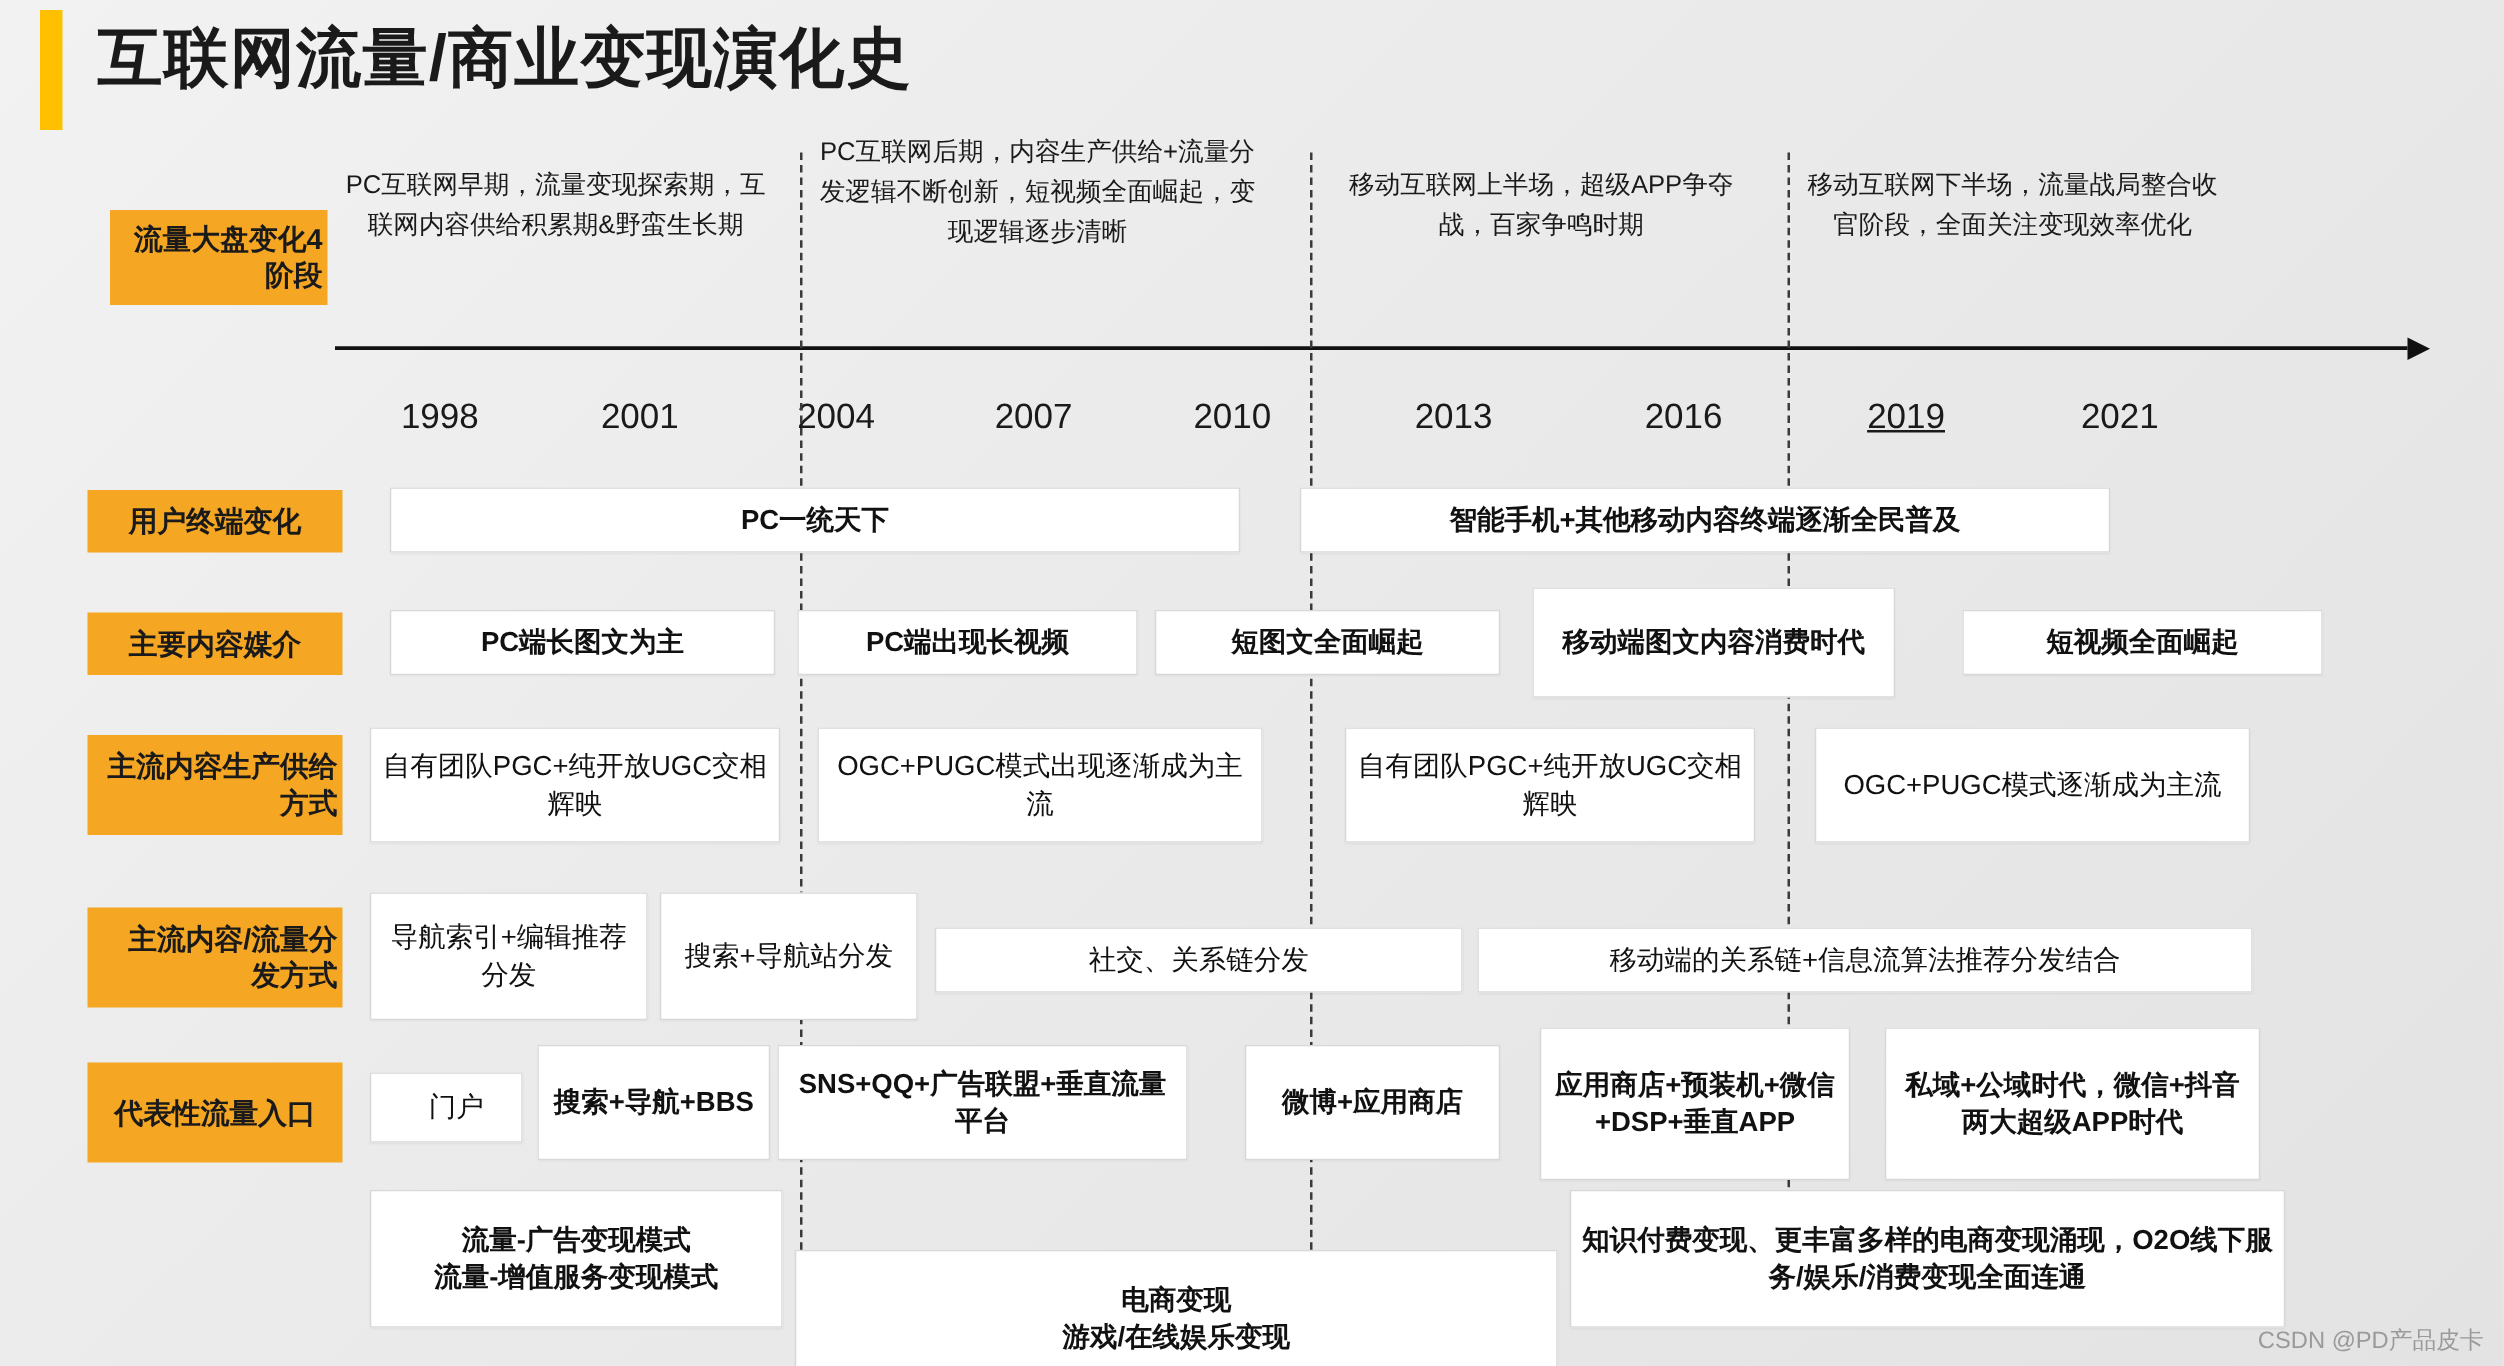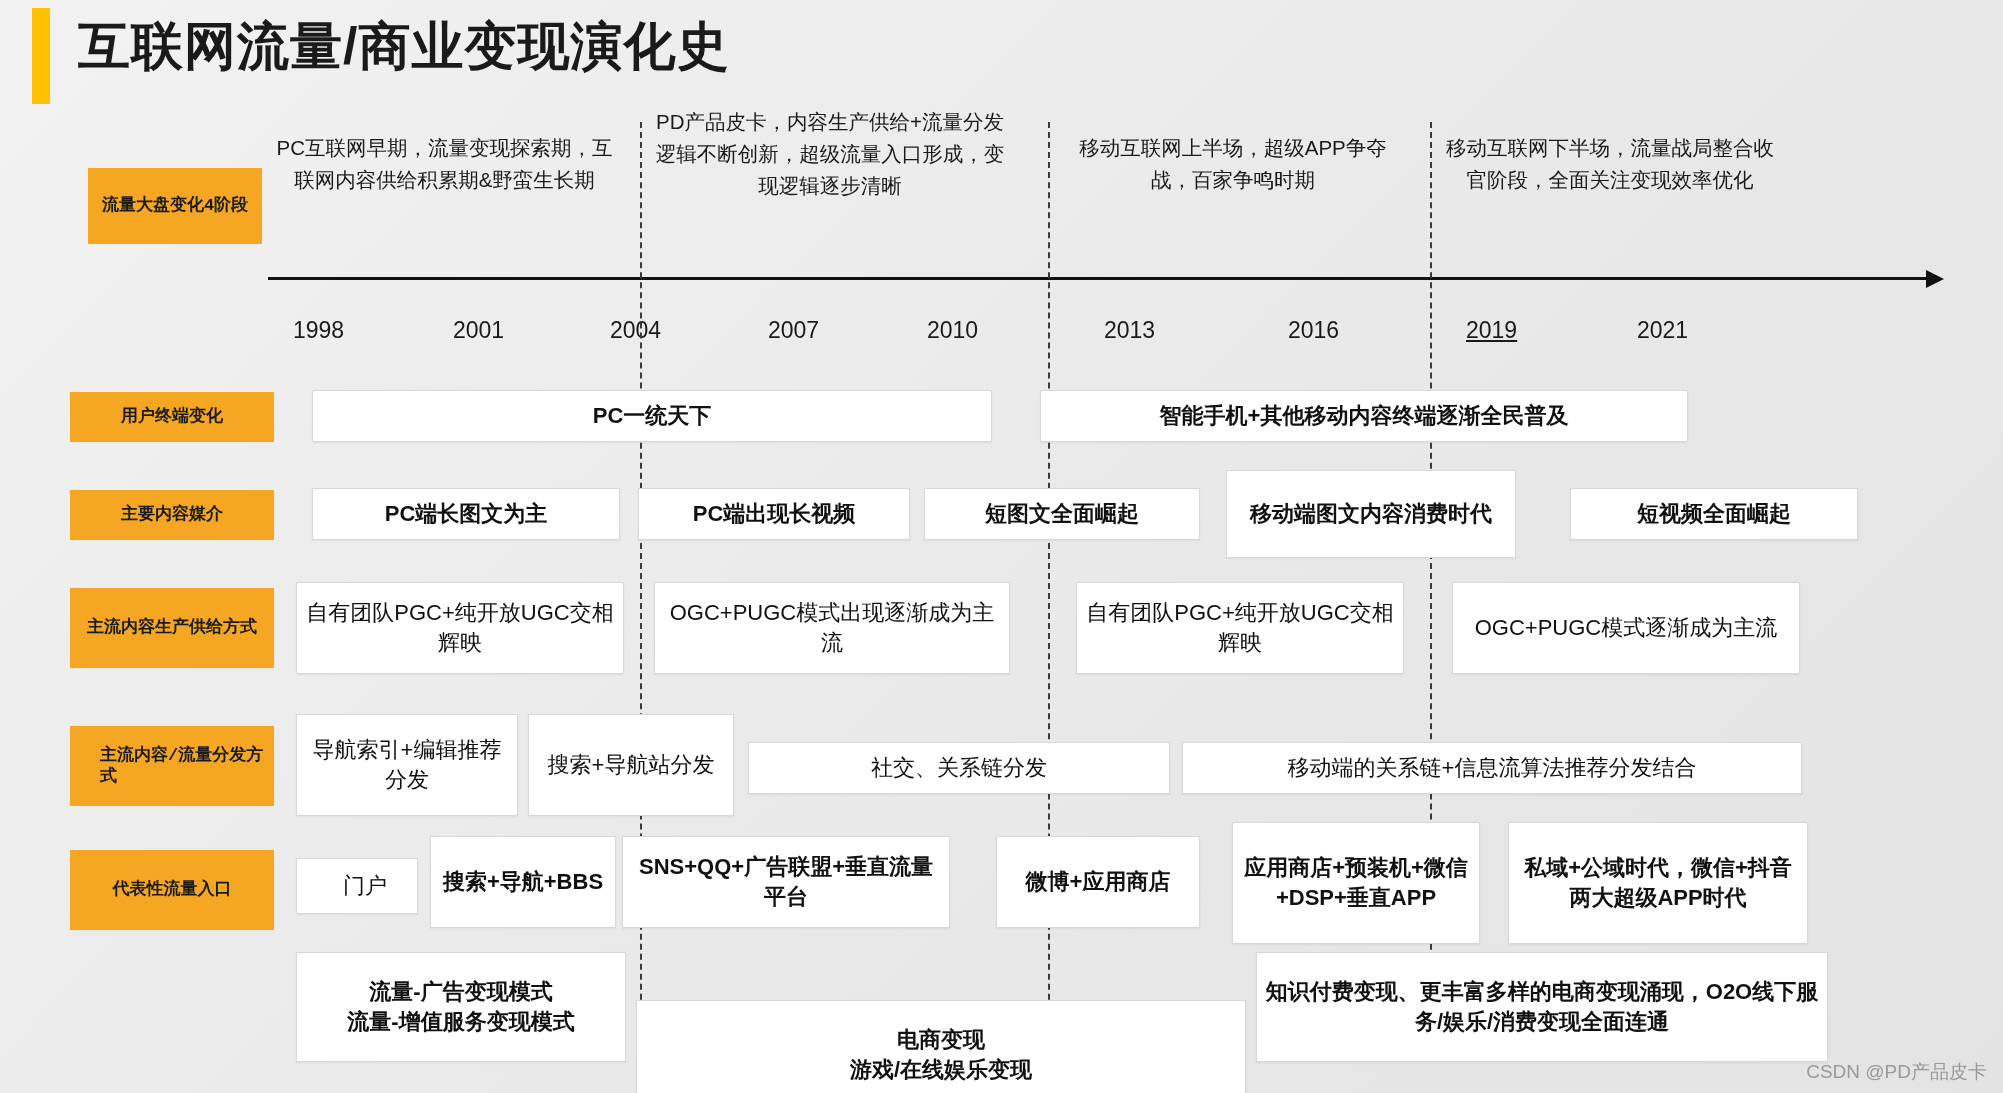--- a/index.html
+++ b/index.html
@@ -41,29 +41,28 @@
     letter-spacing: 1px;
     white-space: nowrap;
   }
 
   
   .olabel {
     position: absolute;
     background: #f5a623;
     color: #1a1a1a;
     font-weight: bold;
-    font-size: 17px;
+    font-size: 23px;
     display: flex;
     align-items: center;
     justify-content: center;
-    text-align: left;
+    text-align: right;
     line-height: 1.25;
     box-sizing: border-box;
     padding: 2px 4px;
-    font-family: Liberation Mono, monospace;
   }
 
   
   .phase {
     position: absolute;
     font-size: 20.5px;
     color: #1a1a1a;
     line-height: 1.55;
     text-align: center;
     box-sizing: border-box;
@@ -77,23 +76,23 @@
   }
   .axis-head {
     position: absolute;
     width: 0; height: 0;
     border-top: 9px solid transparent;
     border-bottom: 9px solid transparent;
     border-left: 18px solid #111;
   }
   .year {
     position: absolute;
-    font-size: 23px;
+    font-size: 28px;
     color: #1a1a1a;
-    text-align: left;
+    text-align: right;
     width: 90px;
   }
 
   
   .vsep {
     position: absolute;
     width: 0;
     border-left: 2px dashed #3a3a3a;
   }
 
@@ -127,21 +126,21 @@
 <body>
 
 <div class="canvas">
 
   <div class="title-bar"></div>
   <div class="title">互联网流量/商业变现演化史</div>
 
   <div class="olabel" style="left:88px; top:168px; width:174px; height:76px;">流量大盘变化4阶段</div>
 
   <div class="phase" style="left:272px; top:132px; width:345px;">PC互联网早期，流量变现探索期，互联网内容供给积累期&amp;野蛮生长期</div>
-  <div class="phase" style="left:650px; top:106px; width:360px;">PD产品皮卡，内容生产供给+流量分发逻辑不断创新，超级流量入口形成，变现逻辑逐步清晰</div>
+  <div class="phase" style="left:650px; top:106px; width:360px;">PC互联网后期，内容生产供给+流量分发逻辑不断创新，短视频全面崛起，变现逻辑逐步清晰</div>
   <div class="phase" style="left:1068px; top:132px; width:330px;">移动互联网上半场，超级APP争夺战，百家争鸣时期</div>
   <div class="phase" style="left:1440px; top:132px; width:340px;">移动互联网下半场，流量战局整合收官阶段，全面关注变现效率优化</div>
 
   <div class="axis" style="left:268px; top:277px; width:1658px;"></div>
   <div class="axis-head" style="left:1926px; top:270px;"></div>
 
   <div class="year" style="left:293px; top:317px;">1998</div>
   <div class="year" style="left:453px; top:317px;">2001</div>
   <div class="year" style="left:610px; top:317px;">2004</div>
   <div class="year" style="left:768px; top:317px;">2007</div>

